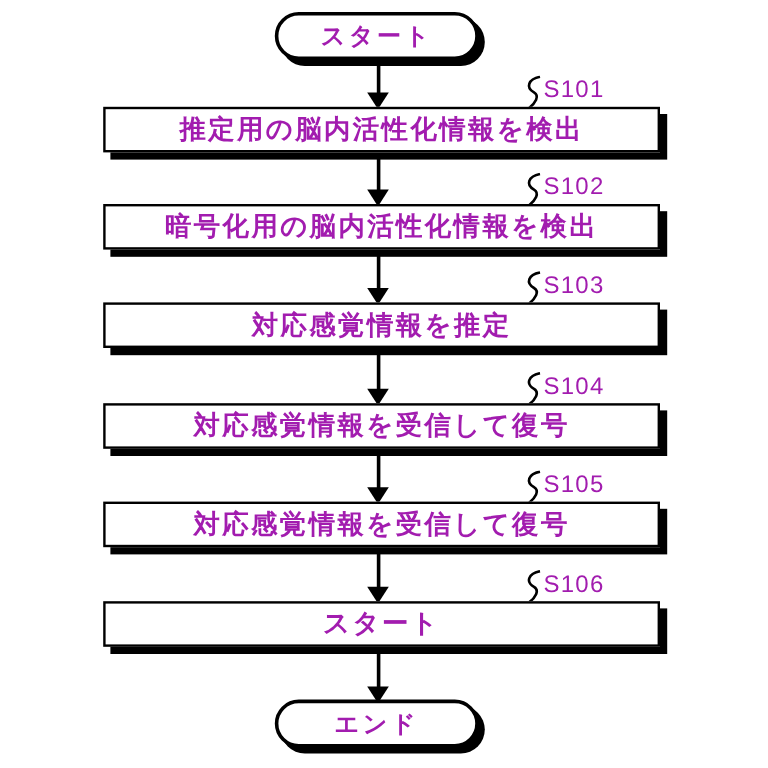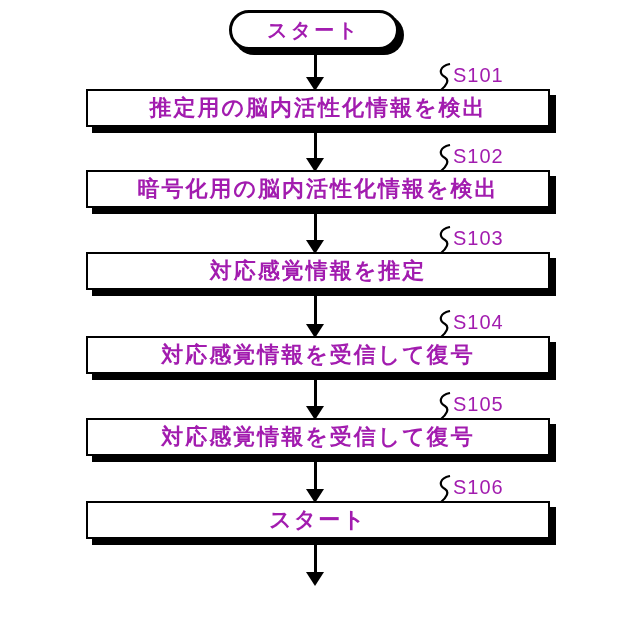--- a/index.html
+++ b/index.html
@@ -214,14 +214,17 @@
       <svg class="leader-svg" width="16" height="28" viewBox="0 0 16 28">
         <path d="M14 1 C4 3 2 10 9 14 C14 17 10 23 5 27" fill="none" stroke="#000" stroke-width="2.2"></path>
       </svg>
       <span class="sid">S106</span>
     </div>
     <div class="pbox">
       <span>スタート</span>
     </div>
   </div>
 
+  <div class="terminal end">
+    <span>エンド</span>
+  </div>
 
 </div>
 
 </body></html>

